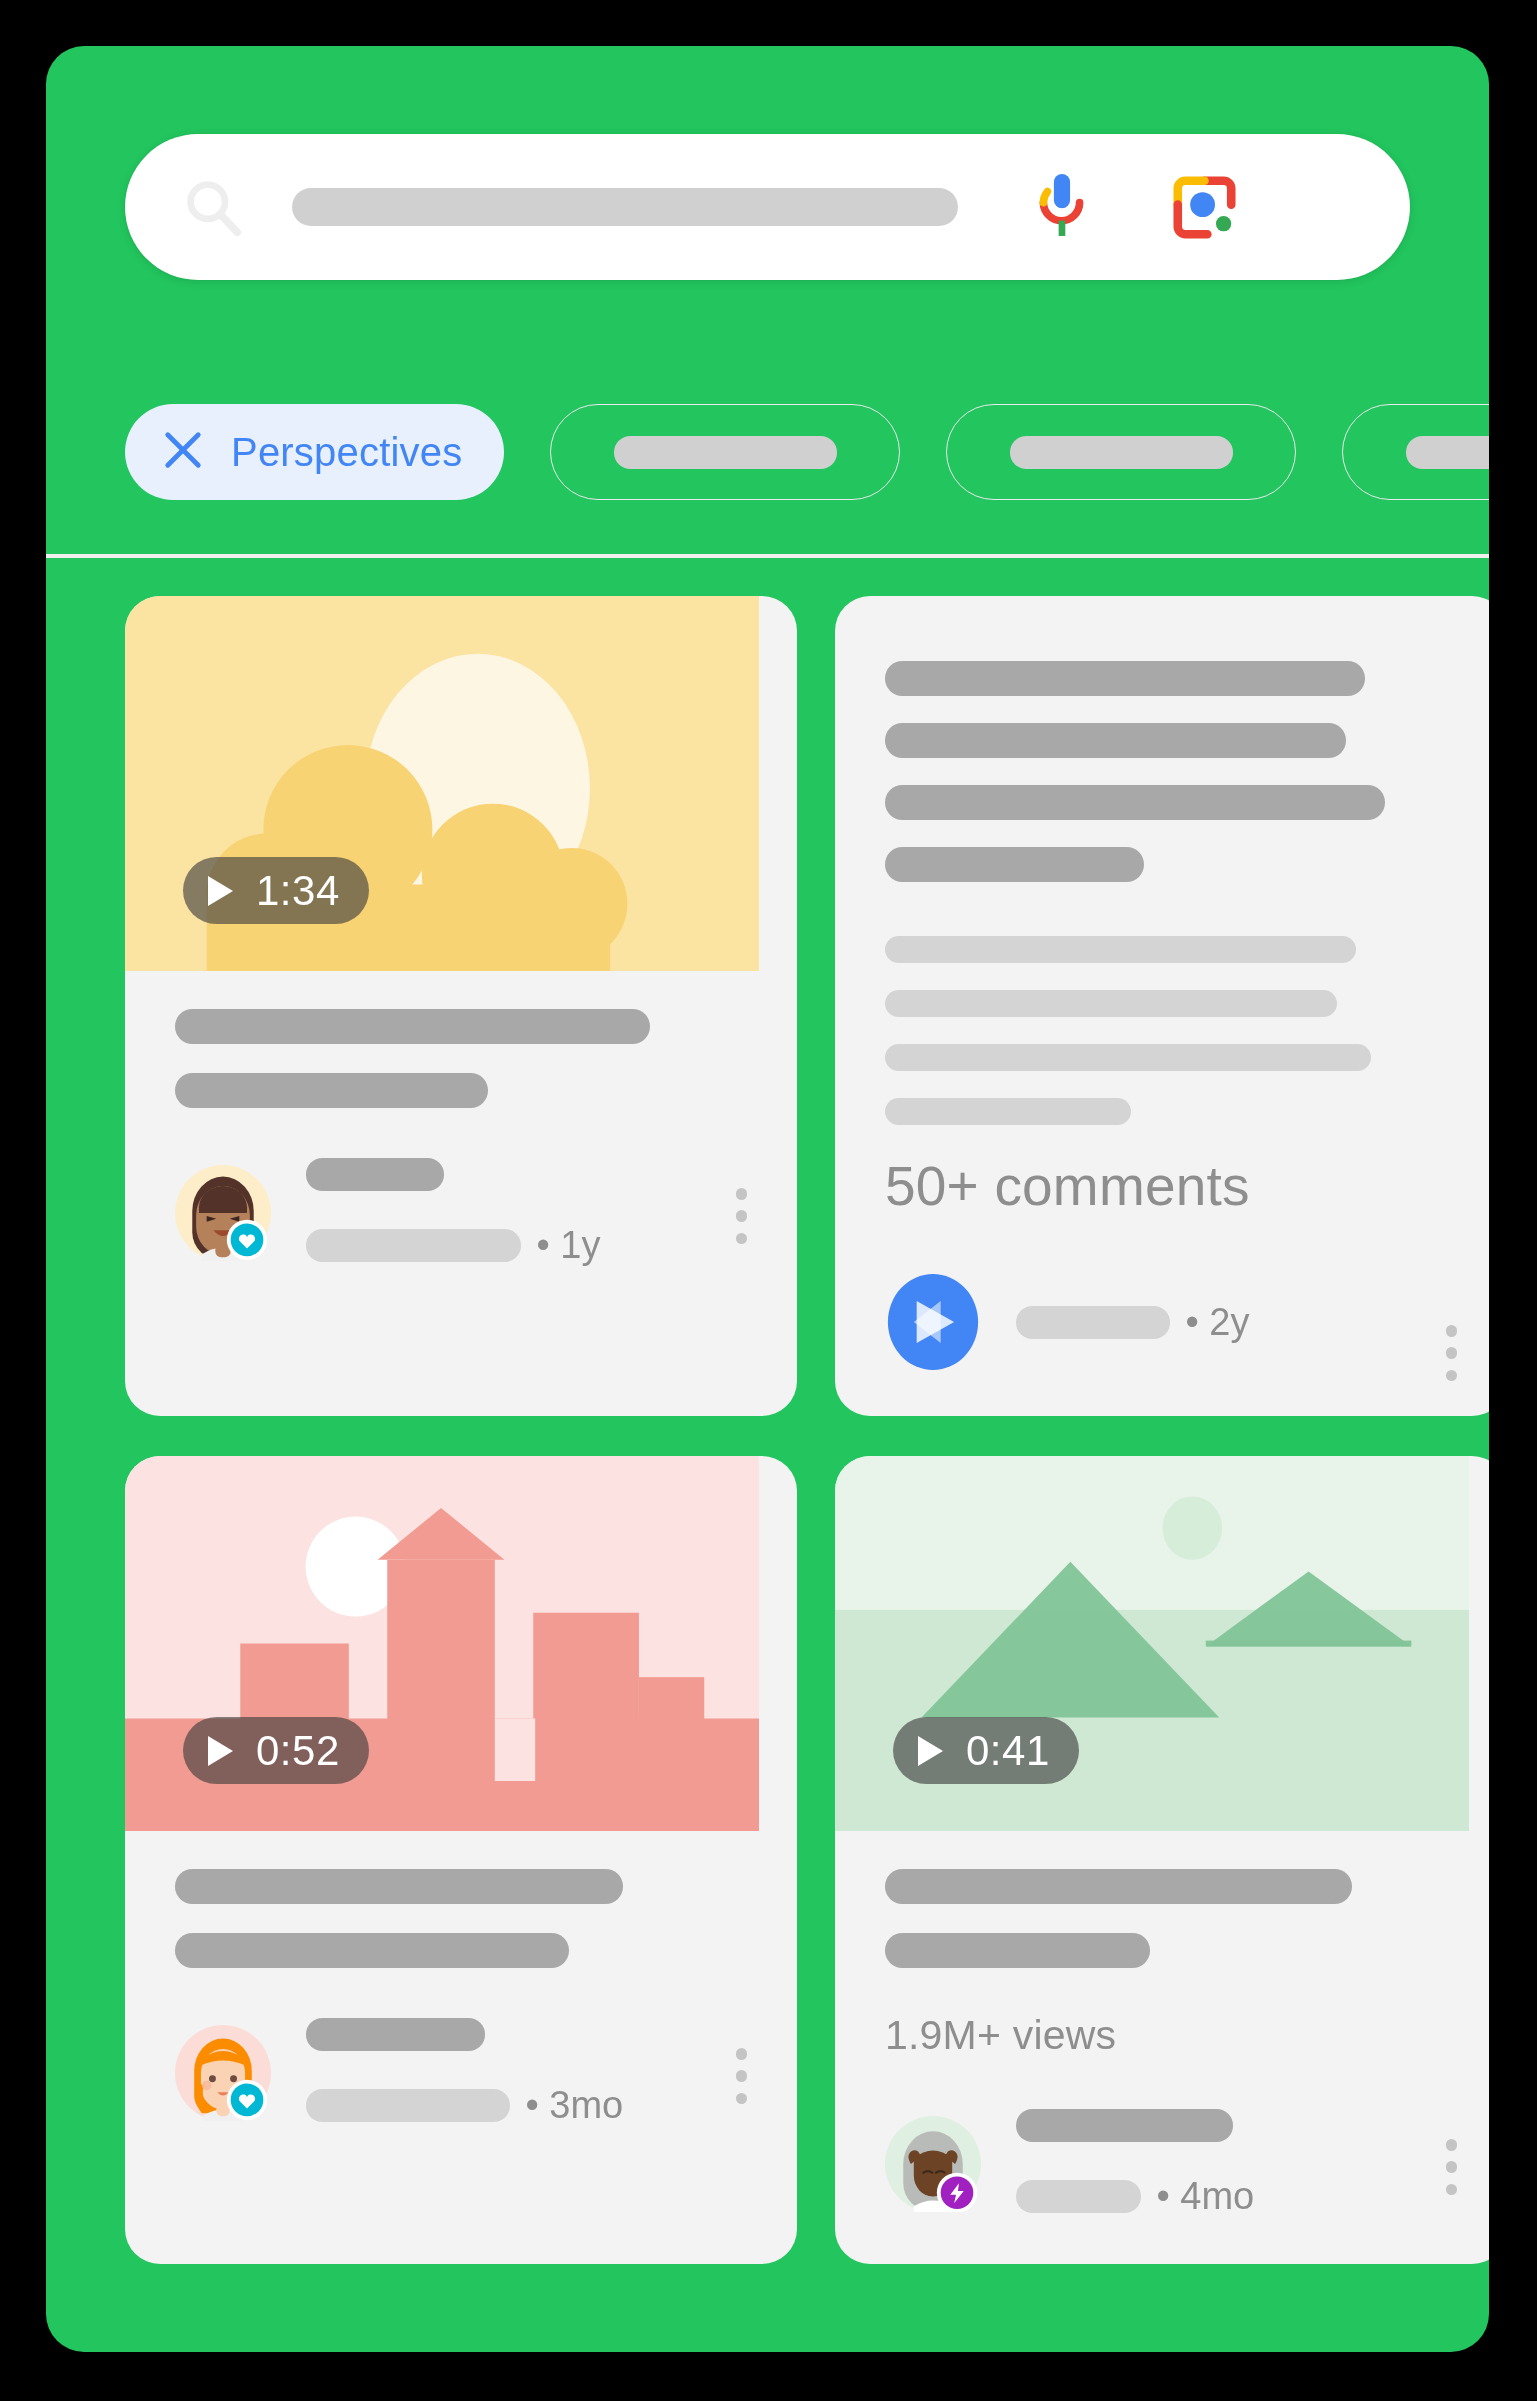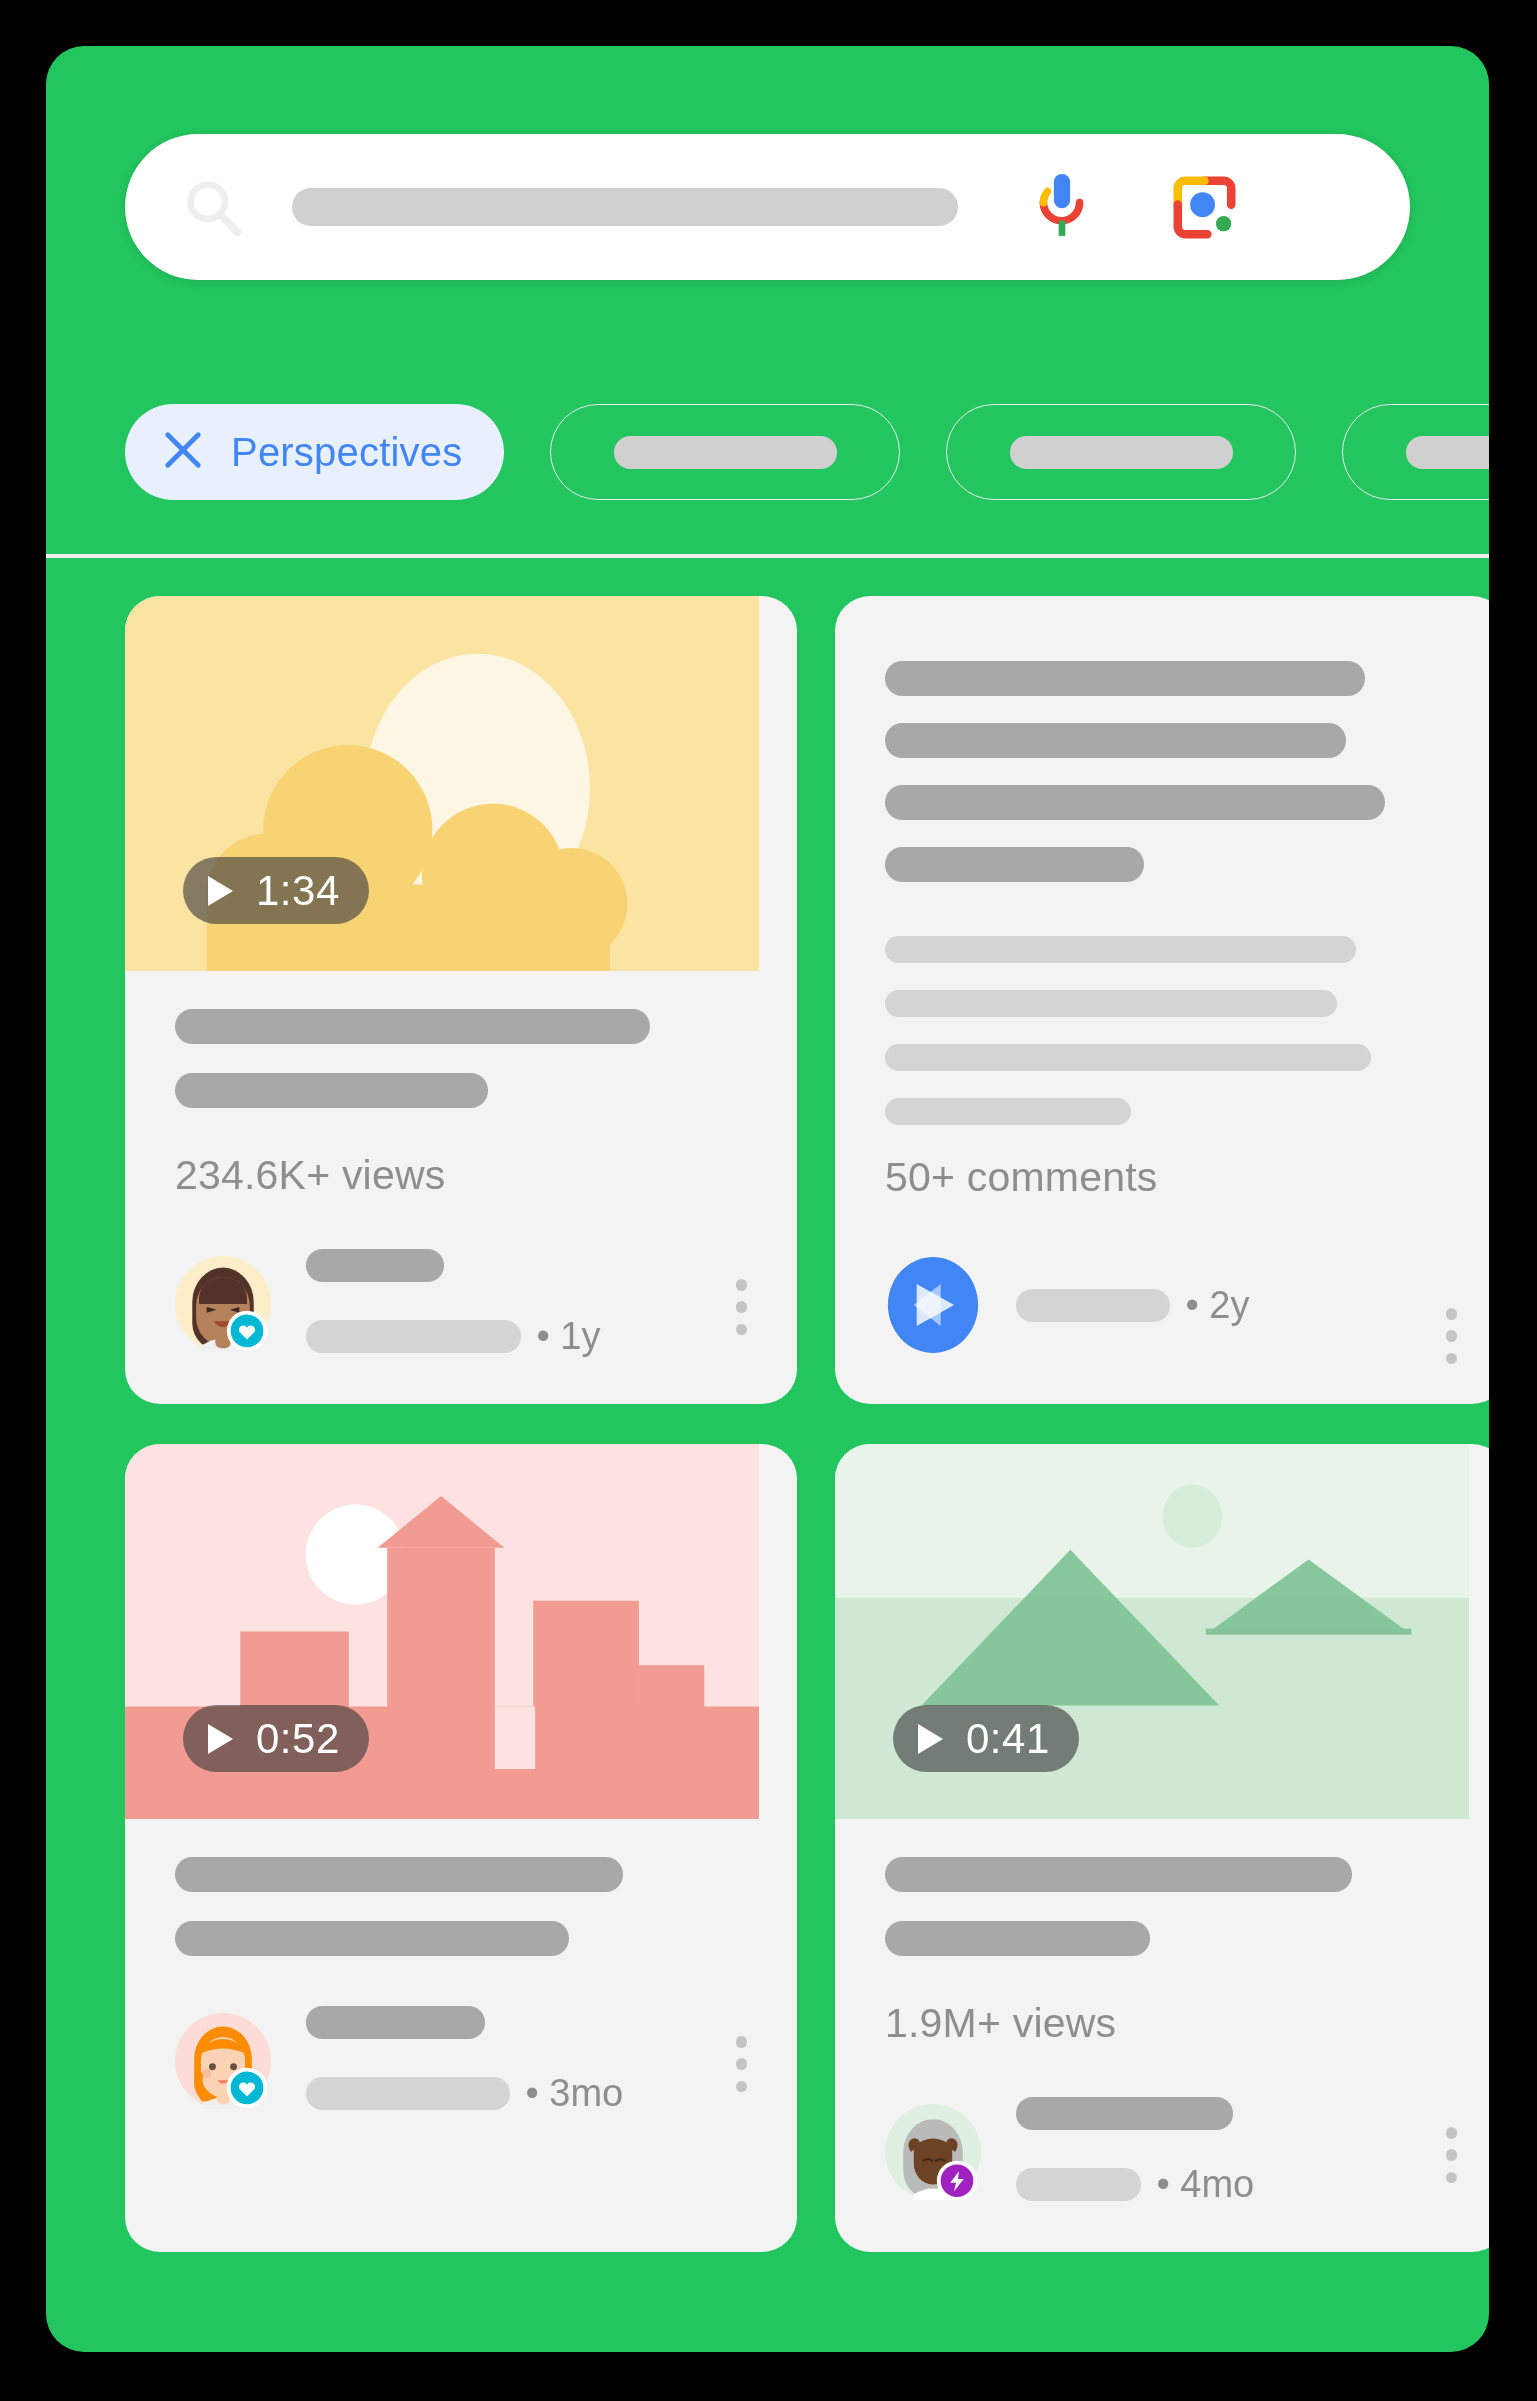--- a/index.html
+++ b/index.html
@@ -159,21 +159,21 @@
 
   
   .text-card-body { padding: 65px 50px 0 50px; }
   .tline { border-radius: 17.3px; margin-bottom: 27px; }
   .tline.dark { background: #a8a8a8; height: 35px; }
   .tline.light { background: #d4d4d4; height: 27px; }
   .tgap { height: 27px; }
   .comments-text {
     margin-top: 29px;
     color: #8e8e8e;
-    font-size: 41px;
+    font-size: 55px;
     letter-spacing: 0.2px;
   }
   .blue-badge { width: 96px; height: 96px; flex: none; }
 </style>
 </head>
 <body>
 
 <div class="phone-panel">
 
   <div class="search-wrap">
@@ -240,21 +240,20 @@
           <rect x="85" y="300" width="420" height="90" fill="#f8d373"></rect>
         </svg>
         <div class="duration-pill">
           <span class="play-tri"></span>
           <span class="duration-text">1:34</span>
         </div>
       </div>
       <div class="card-body">
         <div class="sk title-l1"></div>
         <div class="sk title-l2"></div>
-        <div class="meta-views">234.6K+ views</div>
         <div class="byline">
           <span class="avatar-wrap">
             <svg viewBox="0 0 100 100">
               <circle cx="50" cy="50" r="50" fill="#fdeec9"></circle>
               <path d="M18 48 a32 36 0 0 1 64 0 v22 a32 30 0 0 1 -64 0 z" fill="#523229"></path>
               <path d="M22 52 a28 30 0 0 1 56 0 v12 a28 30 0 0 1 -56 0 z" fill="#b5815a"></path>
               <path d="M25 44 a25 22 0 0 1 50 0 v6 h-50 z" fill="#523229"></path>
               <path d="M33 53 l10 3 l-10 3 z" fill="#3b2620"></path>
               <path d="M67 53 l-10 3 l10 3 z" fill="#3b2620"></path>
               <path d="M40 68 q10 12 20 0 z" fill="#9b4a2e"></path>

